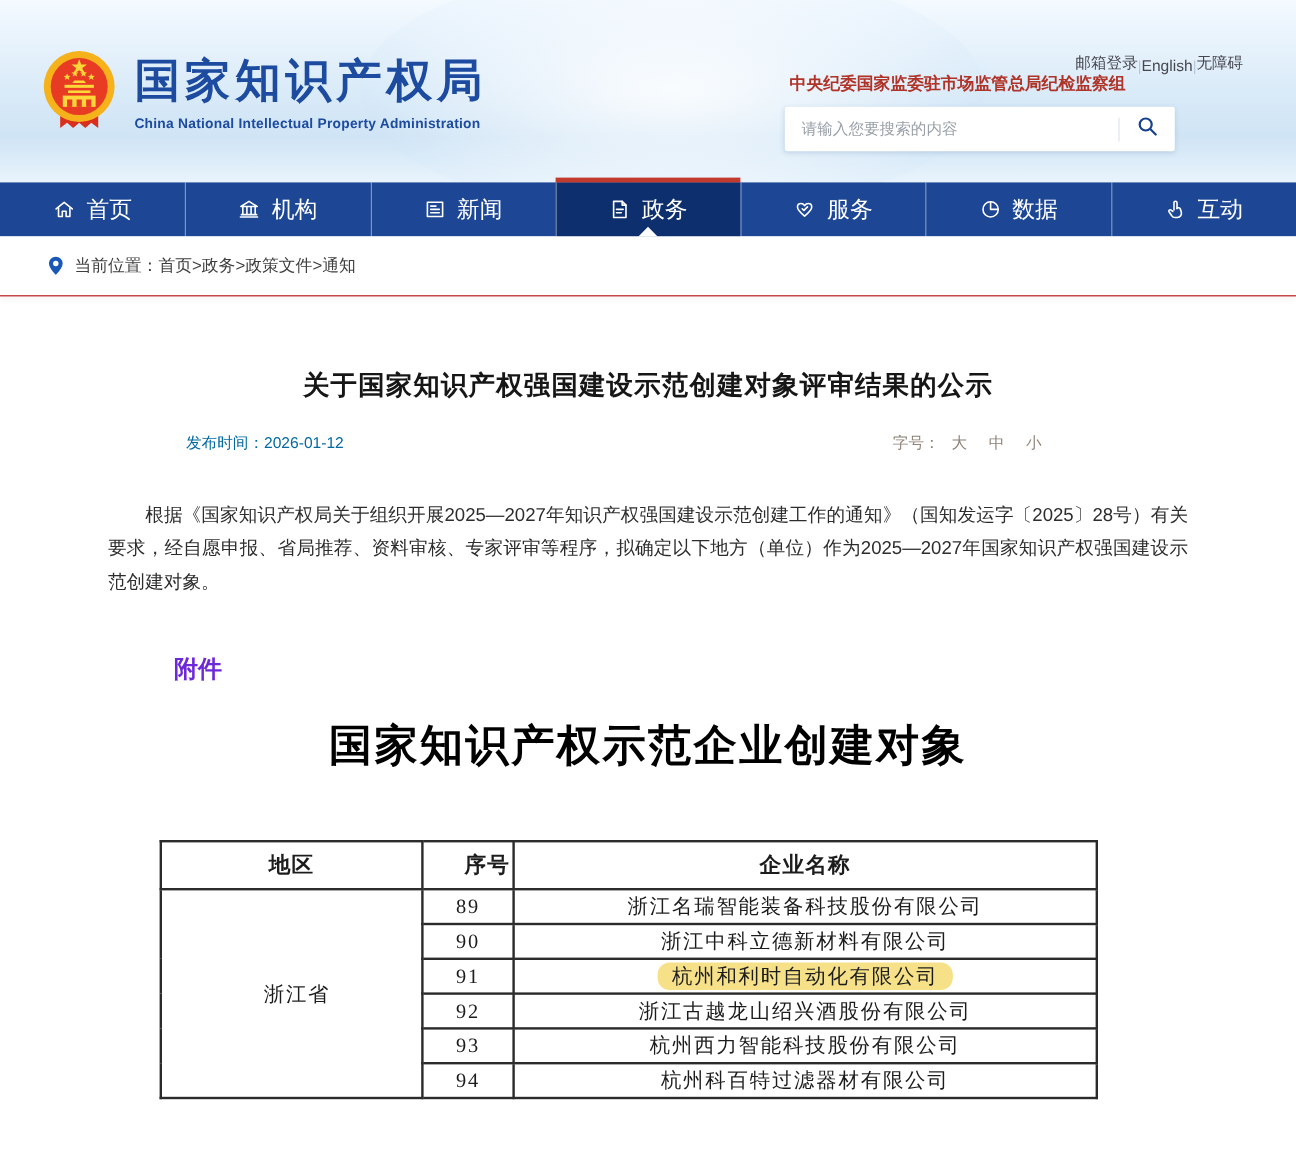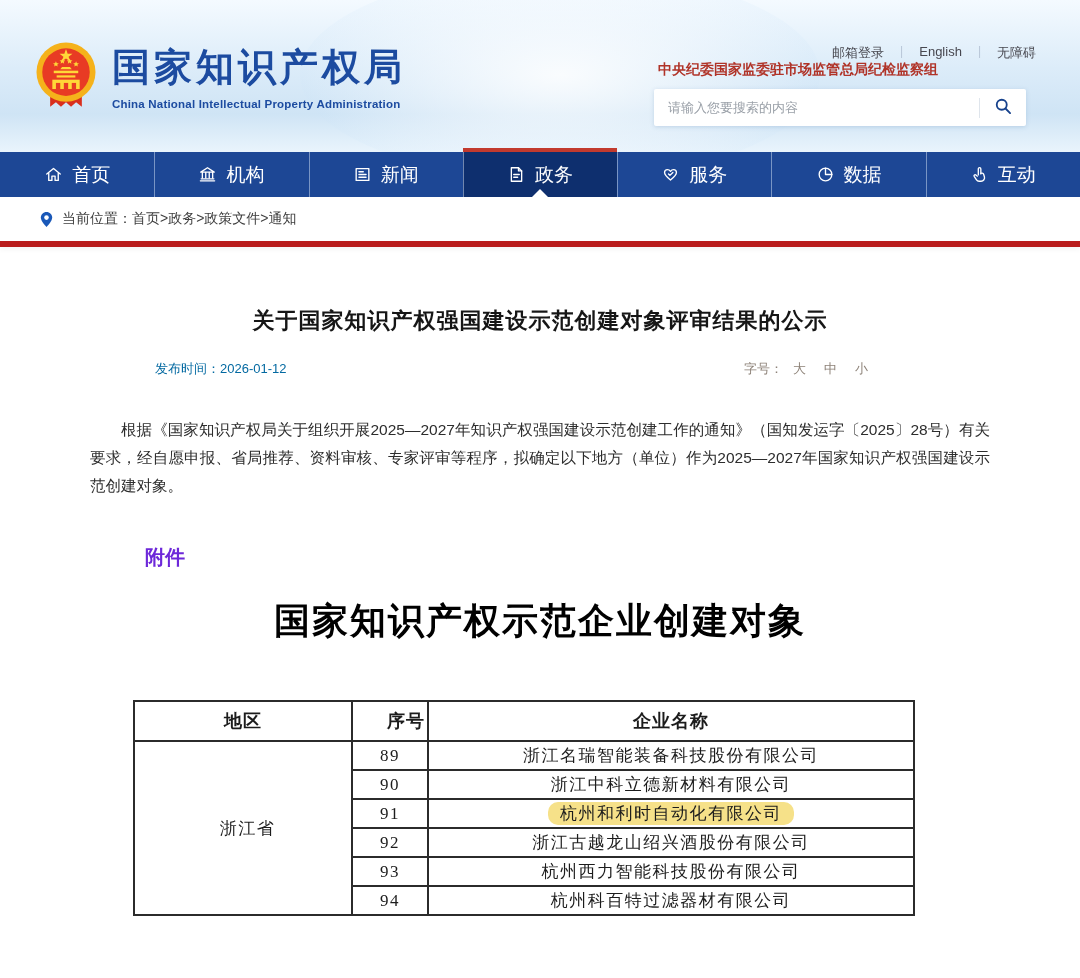--- a/index.html
+++ b/index.html
@@ -7,45 +7,45 @@
 
   
   .header { position:absolute; top:0; left:0; width:1080px; height:152px;
     background:linear-gradient(180deg,#f4faff 0%,#dcecf9 45%,#cfe4f5 75%,#e9f4fc 100%); }
   .header::before { content:''; position:absolute; left:300px; top:-30px; width:520px; height:210px;
     border-radius:50%; background:radial-gradient(ellipse at center, rgba(255,255,255,.85) 0%, rgba(205,228,248,.15) 70%); }
   .emblem { position:absolute; left:30px; top:36px; width:72px; height:78px; }
   .brand { position:absolute; left:112px; top:42px; }
   .brand-title { font-size:38px; font-weight:bold; color:#1c4ba0; letter-spacing:4px; }
   .brand-sub { font-size:11.5px; font-weight:bold; color:#1c4ba0; margin-top:5px; letter-spacing:.2px; }
-  .top-links { position:absolute; top:44px; right:44px; display:flex; align-items:flex-start; gap:16px; font-size:13px; color:#47474f; }
+  .top-links { position:absolute; top:44px; right:44px; display:flex; align-items:flex-end; font-size:13px; color:#47474f; }
   .top-links .top-sep { color:#b9c6d8; font-size:12px; }
   .top-links .top-link { cursor:pointer; }
   .red-link { position:absolute; left:658px; top:61px; font-size:14px; font-weight:600; color:#b03328; cursor:pointer; }
-  .search-bar { position:absolute; left:654px; top:89px; width:372px; height:37px; background:#fff; border-radius:2px;
+  .search-bar { position:absolute; left:654px; top:89px; width:325px; height:37px; background:#fff; border-radius:2px;
     display:flex; align-items:center; box-shadow:0 1px 4px rgba(110,145,185,.3); }
   .search-input { flex:1; height:100%; border:none; outline:none; background:transparent; padding:0 14px; font-size:13px; color:#333; font-family:inherit; }
   .search-input::placeholder { color:#9aa0a8; }
   .search-divider { width:1px; height:20px; background:#dfe5ec; }
   .search-btn { width:46px; height:100%; display:flex; align-items:center; justify-content:center; cursor:pointer; }
 
   
   .nav { position:absolute; top:152px; left:0; width:1080px; height:45px; background:#1d4795; display:flex; }
   .nav-item { flex:1; position:relative; display:flex; align-items:center; justify-content:center; gap:9px;
     color:#fff; font-size:19px; cursor:pointer; }
   .nav-item + .nav-item::before { content:''; position:absolute; left:0; top:0; bottom:0; width:1px; background:rgba(235,243,255,.45); }
   .nav-item.active { background:#0e2f6e; }
   .nav-item .red-bar { position:absolute; top:-4px; left:0; right:0; height:4px; background:#c23a2e; }
   .nav-item .notch { position:absolute; bottom:0; left:50%; margin-left:-8px; width:0; height:0;
     border-left:8px solid transparent; border-right:8px solid transparent; border-bottom:8px solid #fff; }
   .nav-icon { display:flex; align-items:center; }
 
   
   .breadcrumb { position:absolute; top:197px; left:0; width:1080px; height:50px; background:#fff;
-    border-bottom:6px solid #b91c1c; box-shadow:0 3px 5px rgba(0,0,0,.04);
+    border-bottom:1px solid #b91c1c; box-shadow:0 3px 5px rgba(0,0,0,.04);
     display:flex; align-items:center; gap:9px; padding-left:40px; font-size:14px; color:#3e3e3e; }
 
   
   .doc { position:absolute; top:248px; left:0; width:1080px; }
   .doc-title { margin-top:58px; text-align:center; font-size:22px; font-weight:bold; color:#161616; letter-spacing:1px; }
   .doc-meta { display:flex; justify-content:space-between; align-items:center; margin:24px 212px 0 155px; }
   .meta-left { font-size:13px; color:#0369a1; }
   .meta-right { font-size:13px; color:#8d8278; display:flex; align-items:flex-start; gap:4px; }
   .fontsize-options { display:flex; gap:18px; margin-left:6px; }
   .fontsize-options span { cursor:pointer; color:#8d8278; }

